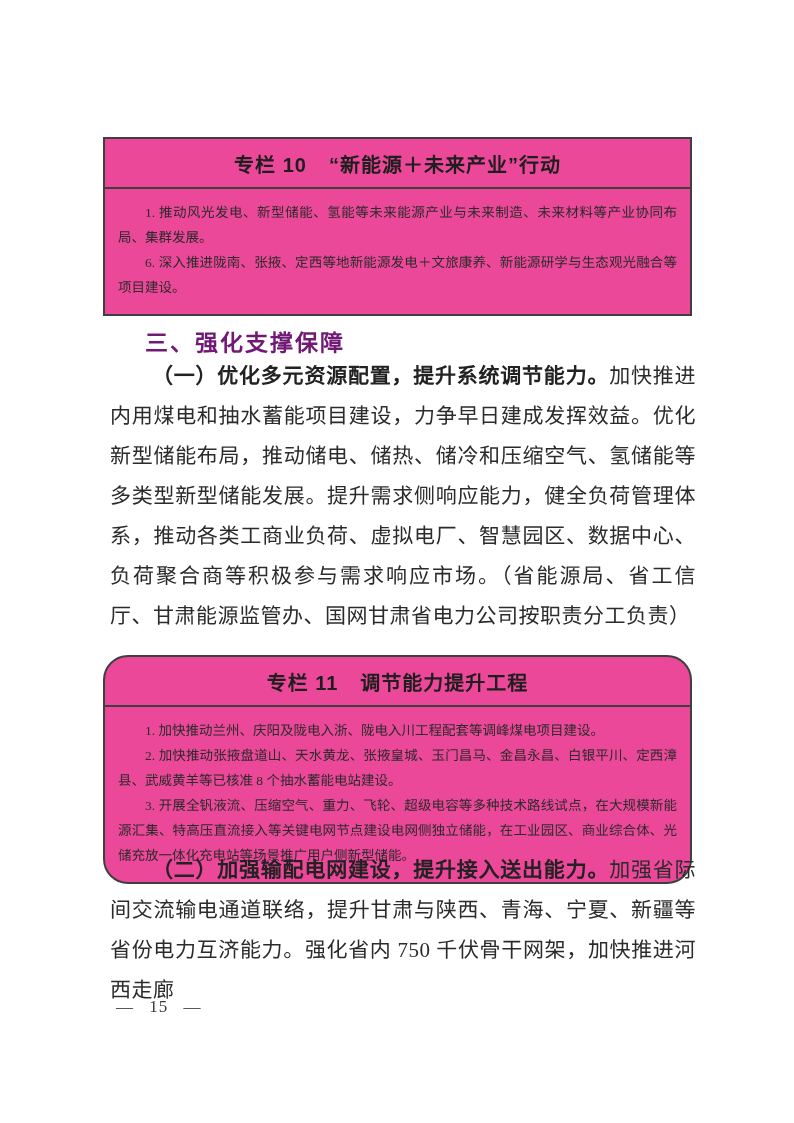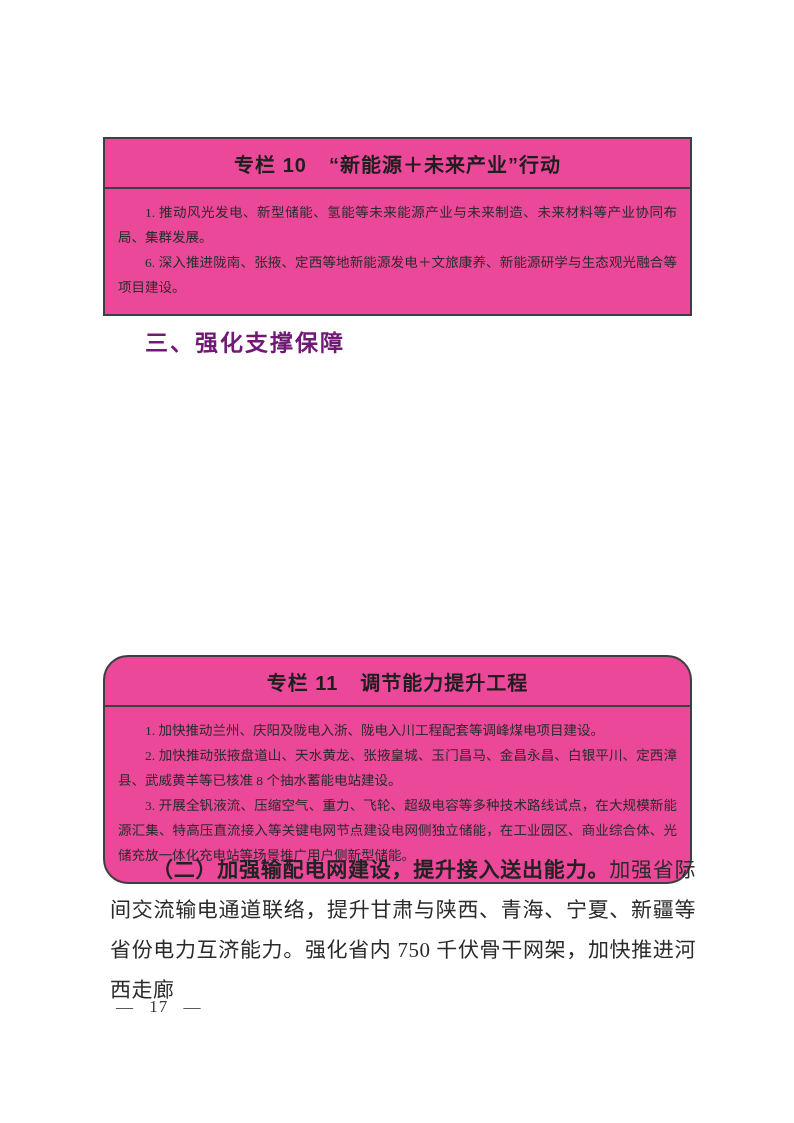--- a/index.html
+++ b/index.html
@@ -94,31 +94,34 @@
       <span class="box-label">专栏 10</span><span class="box-name">“新能源＋未来产业”行动</span>
     </div>
     <div class="box-body">
       <p>1. 推动风光发电、新型储能、氢能等未来能源产业与未来制造、未来材料等产业协同布局、集群发展。</p>
       <p>6. 深入推进陇南、张掖、定西等地新能源发电＋文旅康养、新能源研学与生态观光融合等项目建设。</p>
     </div>
   </div>
 
   <div class="section-heading">三、强化支撑保障</div>
 
+  <p class="body-para" id="para-1">
+    <span class="para-lead">（一）优化多元资源配置，提升系统调节能力。</span><span class="para-text">加快推进内用煤电和抽水蓄能项目建设，力争早日建成发挥效益。优化新型储能布局，推动储电、储热、储冷和压缩空气、氢储能等多类型新型储能发展。提升需求侧响应能力，健全负荷管理体系，推动各类工商业负荷、虚拟电厂、智慧园区、数据中心、负荷聚合商等积极参与需求响应市场。（省能源局、省工信厅、甘肃能源监管办、国网甘肃省电力公司按职责分工负责）</span>
+  </p>
 
   <div class="callout" id="box-11" style="top:655px;border-radius:25px;">
     <div class="box-title">
       <span class="box-label">专栏 11</span><span class="box-name">调节能力提升工程</span>
     </div>
     <div class="box-body">
       <p>1. 加快推动兰州、庆阳及陇电入浙、陇电入川工程配套等调峰煤电项目建设。</p>
       <p>2. 加快推动张掖盘道山、天水黄龙、张掖皇城、玉门昌马、金昌永昌、白银平川、定西漳县、武威黄羊等已核准 8 个抽水蓄能电站建设。</p>
       <p>3. 开展全钒液流、压缩空气、重力、飞轮、超级电容等多种技术路线试点，在大规模新能源汇集、特高压直流接入等关键电网节点建设电网侧独立储能，在工业园区、商业综合体、光储充放一体化充电站等场景推广用户侧新型储能。</p>
     </div>
   </div>
 
   <p class="body-para" id="para-2">
     <span class="para-lead">（二）加强输配电网建设，提升接入送出能力。</span><span class="para-text">加强省际间交流输电通道联络，提升甘肃与陕西、青海、宁夏、新疆等省份电力互济能力。强化省内 750 千伏骨干网架，加快推进河西走廊</span>
   </p>
 
-  <div class="page-number">— 17 —</div>
+  <div class="page-number">— 15 —</div>
 
 </div>
 
 </body></html>

